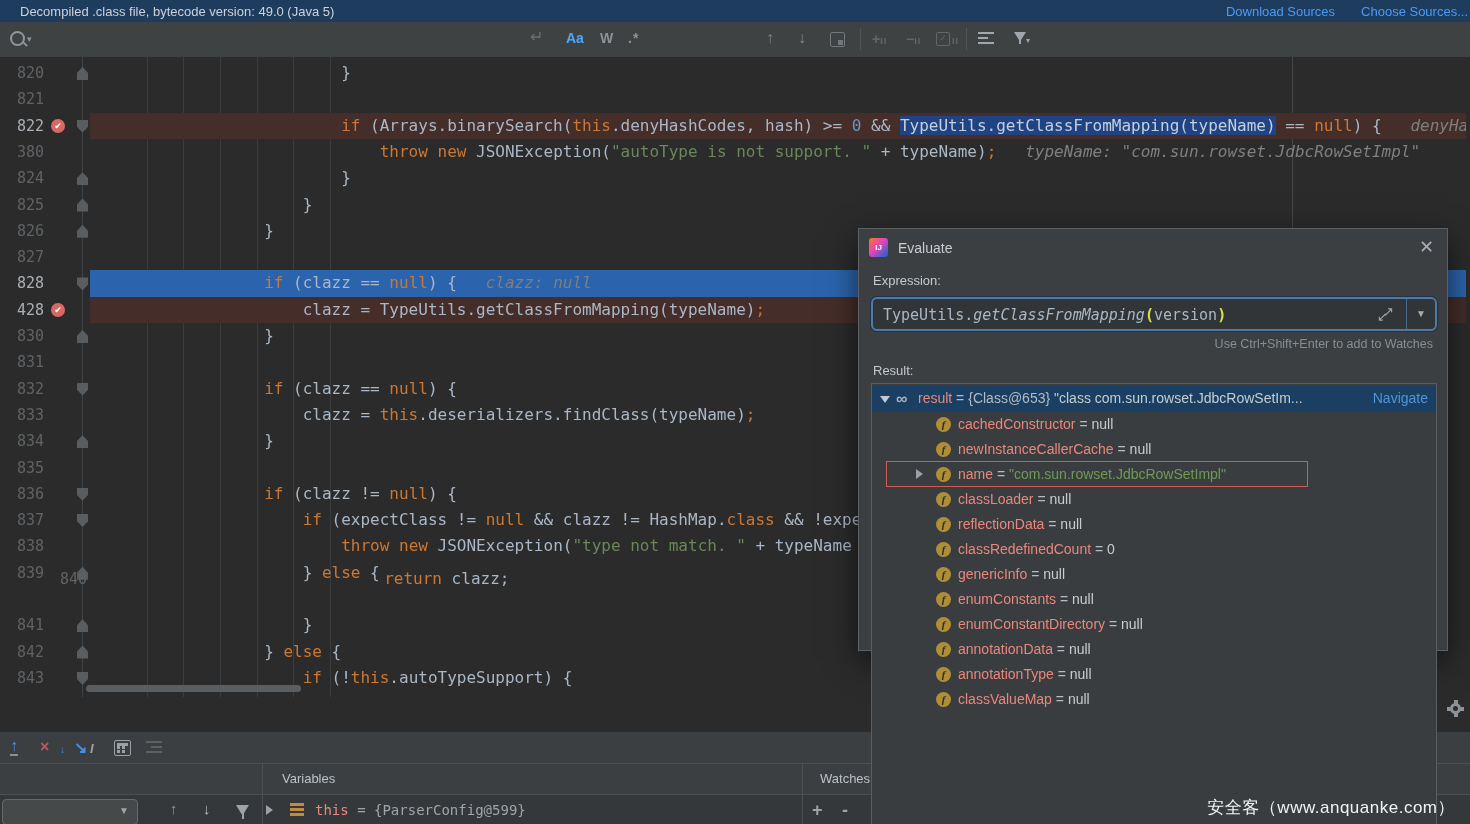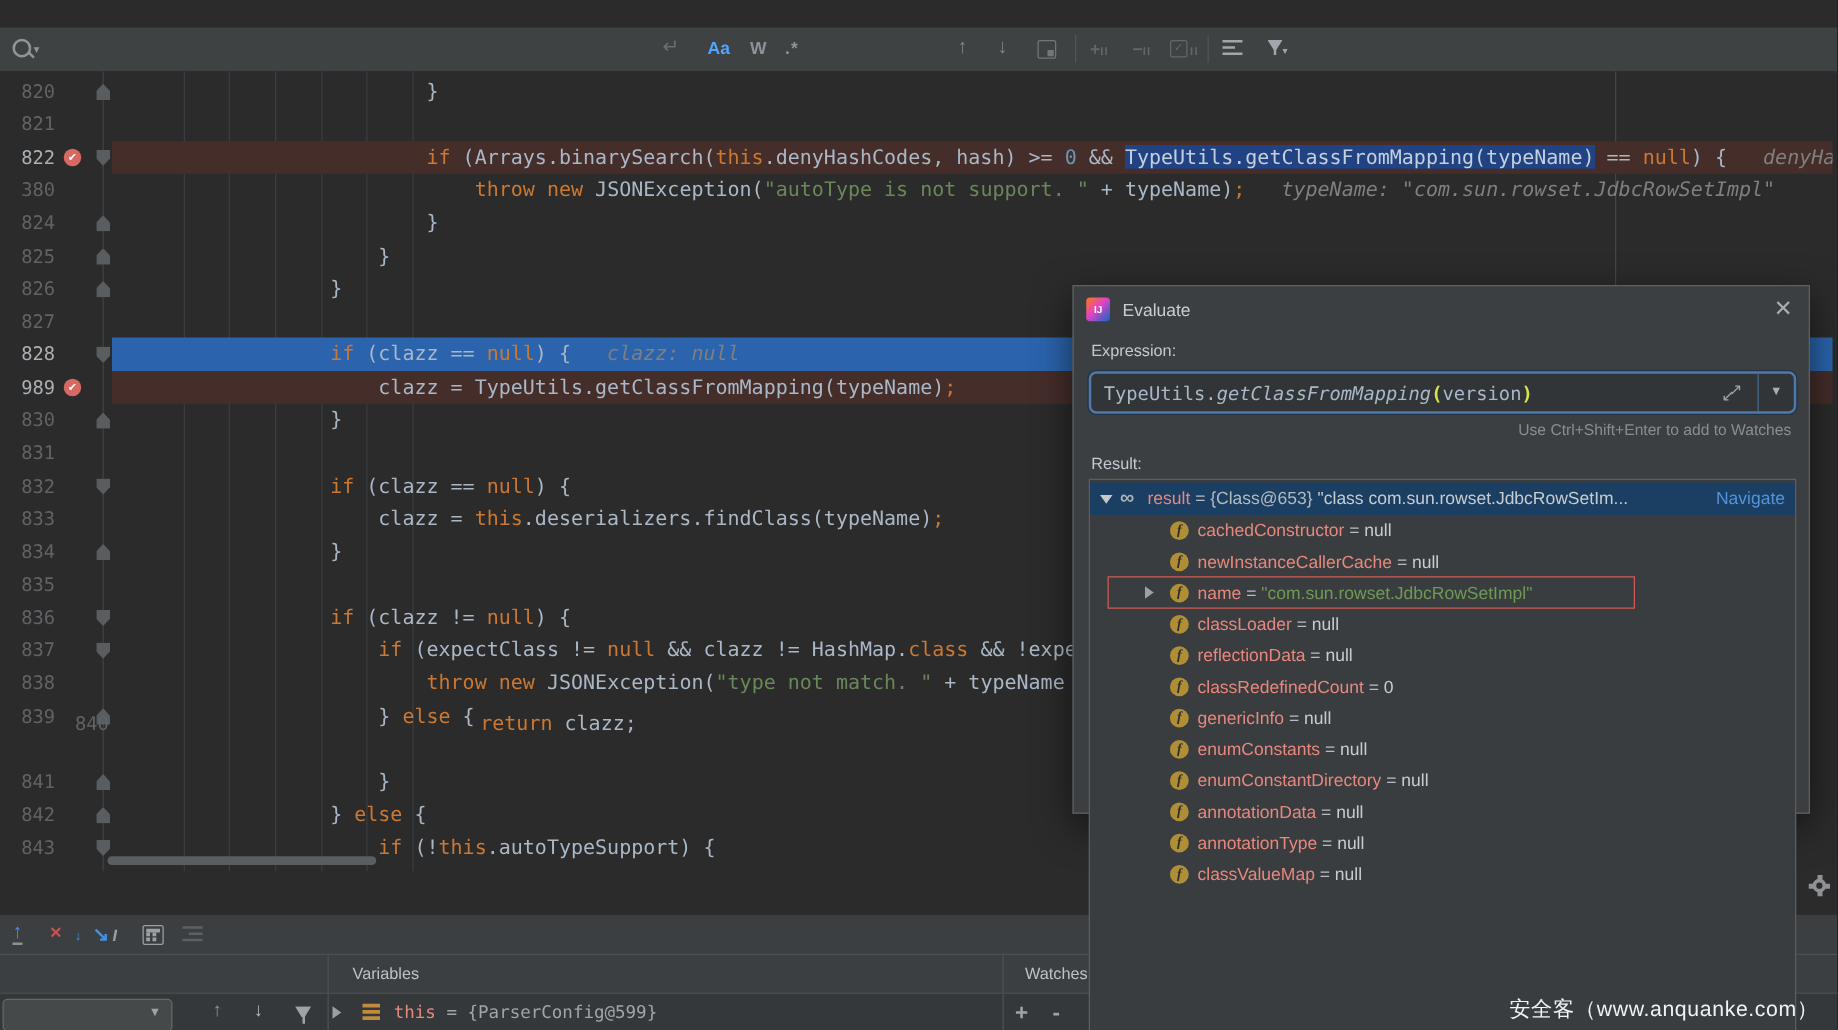--- a/index.html
+++ b/index.html
@@ -132,20 +132,27 @@
   .watermark{right:15px;top:796px;font-size:17px;color:#f0f2f3;z-index:30;letter-spacing:.5px;}
   .gear{left:1449px;top:702px;width:13px;height:13px;z-index:20;}
   .gear i{position:absolute;left:1px;top:1px;width:11px;height:11px;border-radius:50%;border:3px solid #8d9296;box-sizing:border-box;}
   .gear b{position:absolute;width:4px;height:4px;background:#8d9296;}
 </style>
 </head>
 <body>
 
 <div class="screen">
 
+  <div class="abs notif">
+    <span class="notif-msg">Decompiled .class file, bytecode version: 49.0 (Java 5)</span>
+    <span class="notif-links">
+      <span class="notif-link">Download Sources</span>
+      <span class="notif-link">Choose Sources...</span>
+    </span>
+  </div>
 
   <div class="abs findbar">
     <span class="abs mag"></span>
     <span class="abs mag-handle"></span>
     <span class="abs mag-caret">▾</span>
     <span class="abs search-input-zone"></span>
     <span class="abs newline-ic">↵</span>
     <span class="abs toggle t-aa">Aa</span>
     <span class="abs toggle t-w">W</span>
     <span class="abs toggle t-rx">.*</span>
@@ -217,21 +224,21 @@
         <div class="line" style="top: 187.1px;">
           <span class="lnum">827</span>
           <span class="code"></span>
         </div>
         <div class="line hl-exec" style="top: 213.4px;">
           <span class="lnum">828</span>
           <span class="fold down"></span>
           <span class="code"><span class="c-d">                </span><span class="c-k">if</span><span class="c-d"> (clazz == </span><span class="c-k">null</span><span class="c-d">) {</span><span class="c-h">   clazz: null</span></span>
         </div>
         <div class="line hl-bp" style="top: 239.7px;">
-          <span class="lnum">989</span>
+          <span class="lnum">428</span>
           <span class="bp">✔</span>
           <span class="code"><span class="c-d">                    clazz = TypeUtils.getClassFromMapping(typeName)</span><span class="c-k">;</span></span>
         </div>
         <div class="line" style="top: 266px;">
           <span class="lnum">830</span>
           <span class="fold up"></span>
           <span class="code"><span class="c-d">                }</span></span>
         </div>
         <div class="line" style="top: 292.3px;">
           <span class="lnum">831</span>

